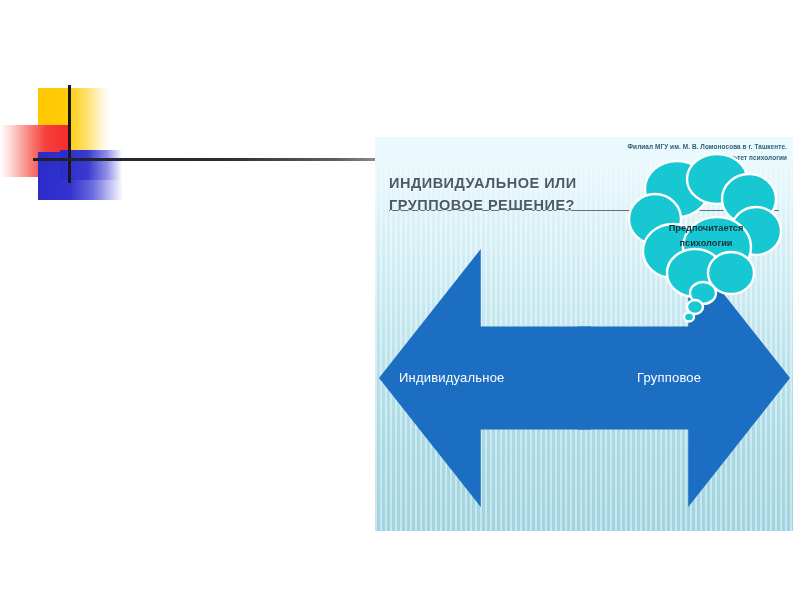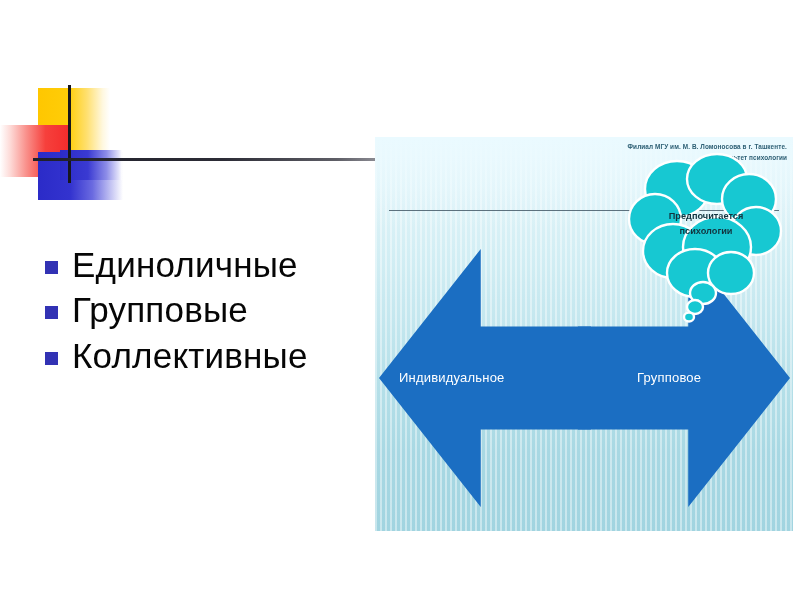--- a/index.html
+++ b/index.html
@@ -111,62 +111,52 @@
     position:absolute; z-index:6; color:#ffffff;
     font-size:13px; letter-spacing:.2px; white-space:nowrap;
   }
   #label-left  { left:24px;  top:233px; }
   #label-right { left:262px; top:233px;text-align:right; }
 
   
   #cloud-wrap { position:absolute; left:250px; top:10px; width:160px; height:190px; z-index:8; }
   #cloud-svg { width:100%; height:100%; display:block; overflow:visible; }
   #cloud-text {
-    position:absolute; left:22px; top:62px; width:118px;
+    position:absolute; left:22px; top:74px; width:118px;
     text-align:center; font-size:9.2px; line-height:1.62;
     color:#13343f; font-weight:bold;
   }
 </style>
 </head>
 <body>
 
 <div id="slide">
 
   <div id="logo">
     <div class="sq sq-yellow"></div>
     <div class="sq sq-red"></div>
     <div class="sq sq-blue"></div>
     <div class="sq sq-blue2"></div>
   </div>
   <div id="vline"></div>
   <div id="hline"></div>
 
-  <div id="bullets">
-    <div class="bullet-row">
-      <span class="bullet-mark"></span>
-      <span class="bullet-text">Единоличные</span>
-    </div>
-    <div class="bullet-row">
-      <span class="bullet-mark"></span>
-      <span class="bullet-text">Групповые</span>
-    </div>
-    <div class="bullet-row">
-      <span class="bullet-mark"></span>
-      <span class="bullet-text">Коллективные</span>
-    </div>
-  </div>
 
   <div id="pic">
     <div id="pic-topfade"></div>
 
     <div id="pic-corner">
       <div>Филиал МГУ им. М. В. Ломоносова в г. Ташкенте.</div>
       <div>Факультет психологии</div>
     </div>
 
+    <div id="pic-title">
+      <div>ИНДИВИДУАЛЬНОЕ ИЛИ</div>
+      <div>ГРУППОВОЕ РЕШЕНИЕ?</div>
+    </div>
     <div id="pic-rule"></div>
 
     <div id="arrow-left"></div>
     <div id="arrow-right"></div>
     <div class="arrow-label" id="label-left">Индивидуальное</div>
     <div class="arrow-label" id="label-right">Групповое</div>
 
     <div id="cloud-wrap">
       <svg id="cloud-svg" viewBox="0 0 160 190">
         <g fill="#17c8d2" stroke="#ffffff" stroke-width="2.4">

